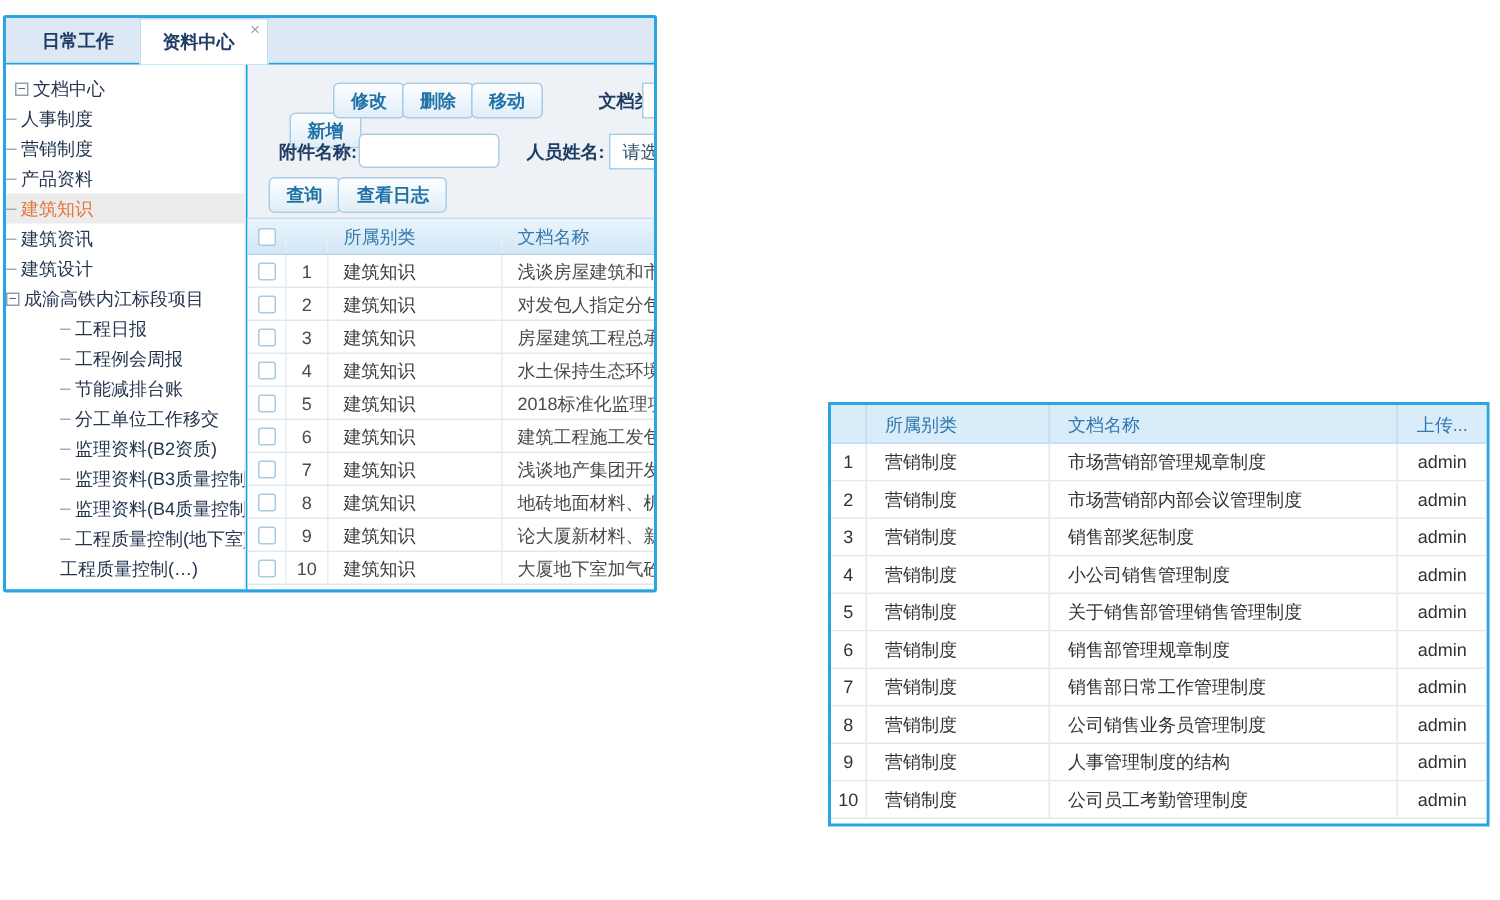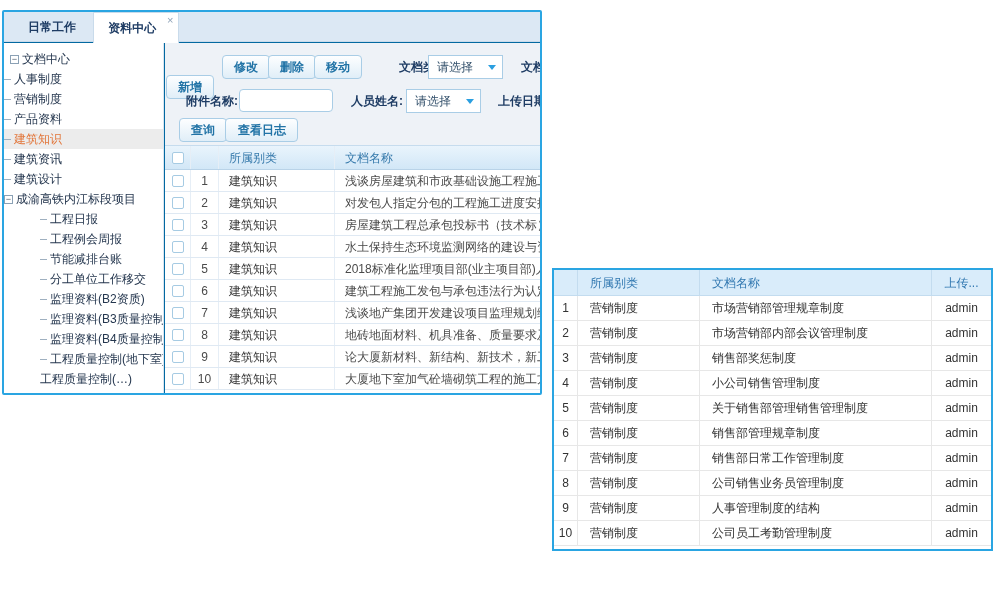--- a/index.html
+++ b/index.html
@@ -1,22 +1,22 @@
 <!DOCTYPE html>
 <html><head>
 <meta charset="utf-8">
 <style>
   * { box-sizing: border-box; margin: 0; padding: 0; }
   html,body { width:1000px; height:600px; background:#fff;
     font-family:"Liberation Sans","DejaVu Sans",sans-serif; font-size:12px; overflow:hidden; }
   body { position:relative; }
 
   
-  .left-window { position:absolute; left:2px; top:10px; width:540px; height:385px;
-    border:2px solid #2aa5e2; background:#0369a1; border-radius:2px; overflow:hidden; }
+  .left-window { position:absolute; left:2px; top:10px; width:436px; height:385px;
+    border:2px solid #2aa5e2; background:#0ea5e9; border-radius:2px; overflow:hidden; }
 
   .tabbar { position:absolute; left:0; top:0; right:0; height:30px; background:#dce8f4;
     border-bottom:1px solid #c9dbeb; }
   .tab { display:inline-block; height:30px; line-height:30px; padding:0 14px;
     color:#1e3c64; font-weight:bold; cursor:pointer; vertical-align:top; }
   .tab.inactive { margin-left:10px; }
   .tab.active { background:#fff; border:1px solid #c9dbeb; border-bottom:none; height:31px;
     position:relative; z-index:2; padding-right:22px; }
   .tab-close { position:absolute; top:2px; right:5px; font-size:11px; line-height:11px;
     color:#8fa3b8; font-weight:normal; cursor:pointer; }
@@ -171,21 +171,21 @@
         <span>工程质量控制(地下室)</span>
       </div>
       <div class="tree-item d2">
         <span>工程质量控制(…)</span>
       </div>
     </div>
 
   <div class="content">
 
     <div class="frow" style="top:12px;">
-      <span class="btn abs" style="left:1px;margin-top:20px;">新增</span>
+      <span class="btn abs" style="left:28px;margin-top:20px;">新增</span>
       <span class="btn abs" style="left:57px;">修改</span>
       <span class="btn abs" style="left:103px;">删除</span>
       <span class="btn abs" style="left:149px;">移动</span>
       <span class="flabel abs clip-label" style="left:209px;margin-left:25px;">文档类别:</span>
       <span class="select-box abs" style="left:263px; width:75px;">
         <span>请选择</span>
         <span class="select-arrow"></span>
       </span>
       <span class="flabel abs clip-label" style="left:356px; width:30px;">文档名称</span>
     </div>

